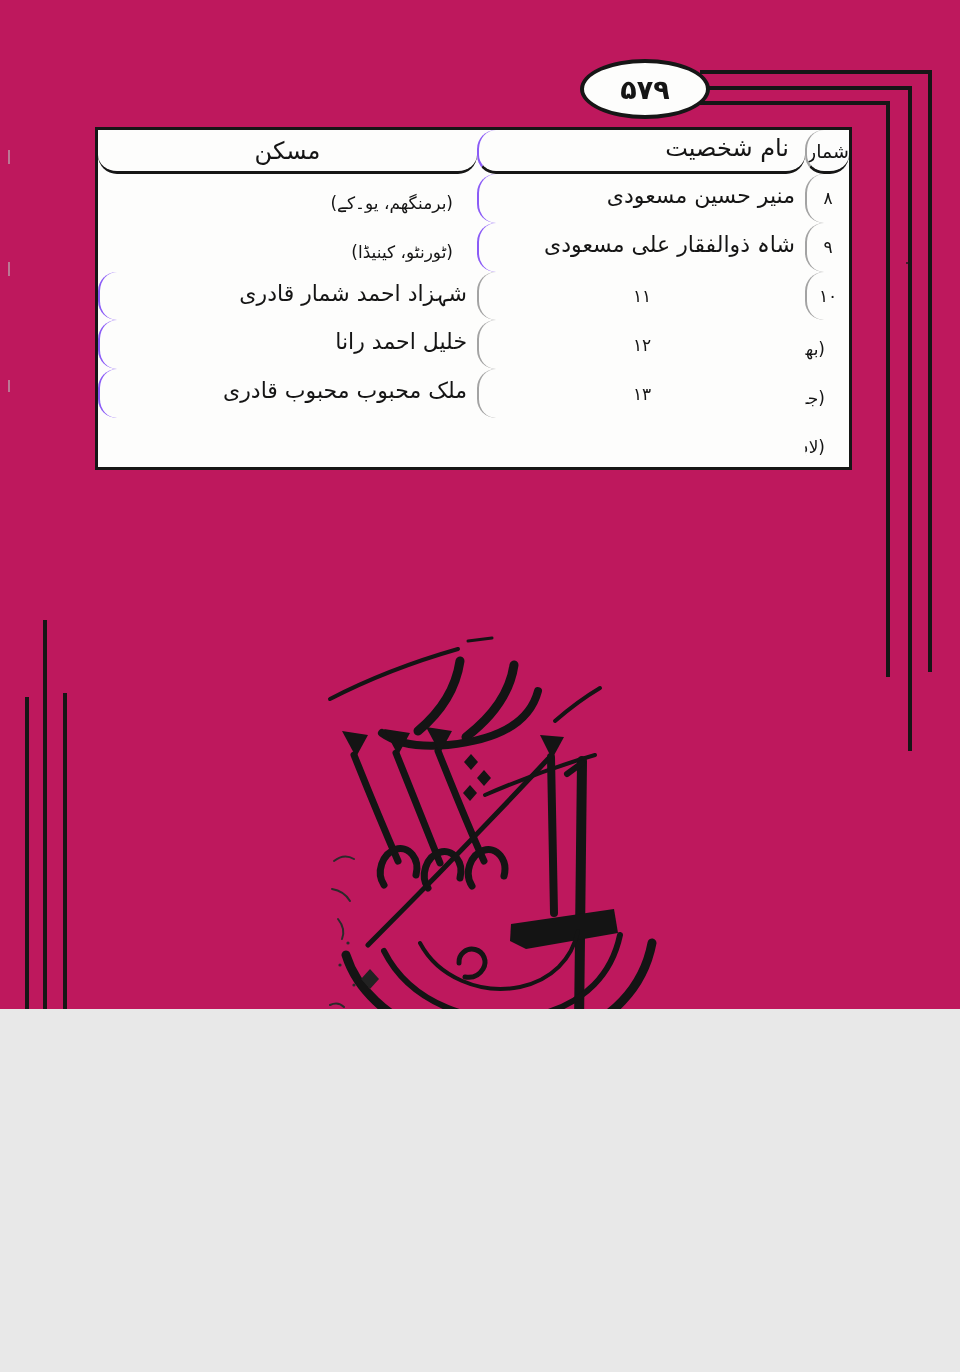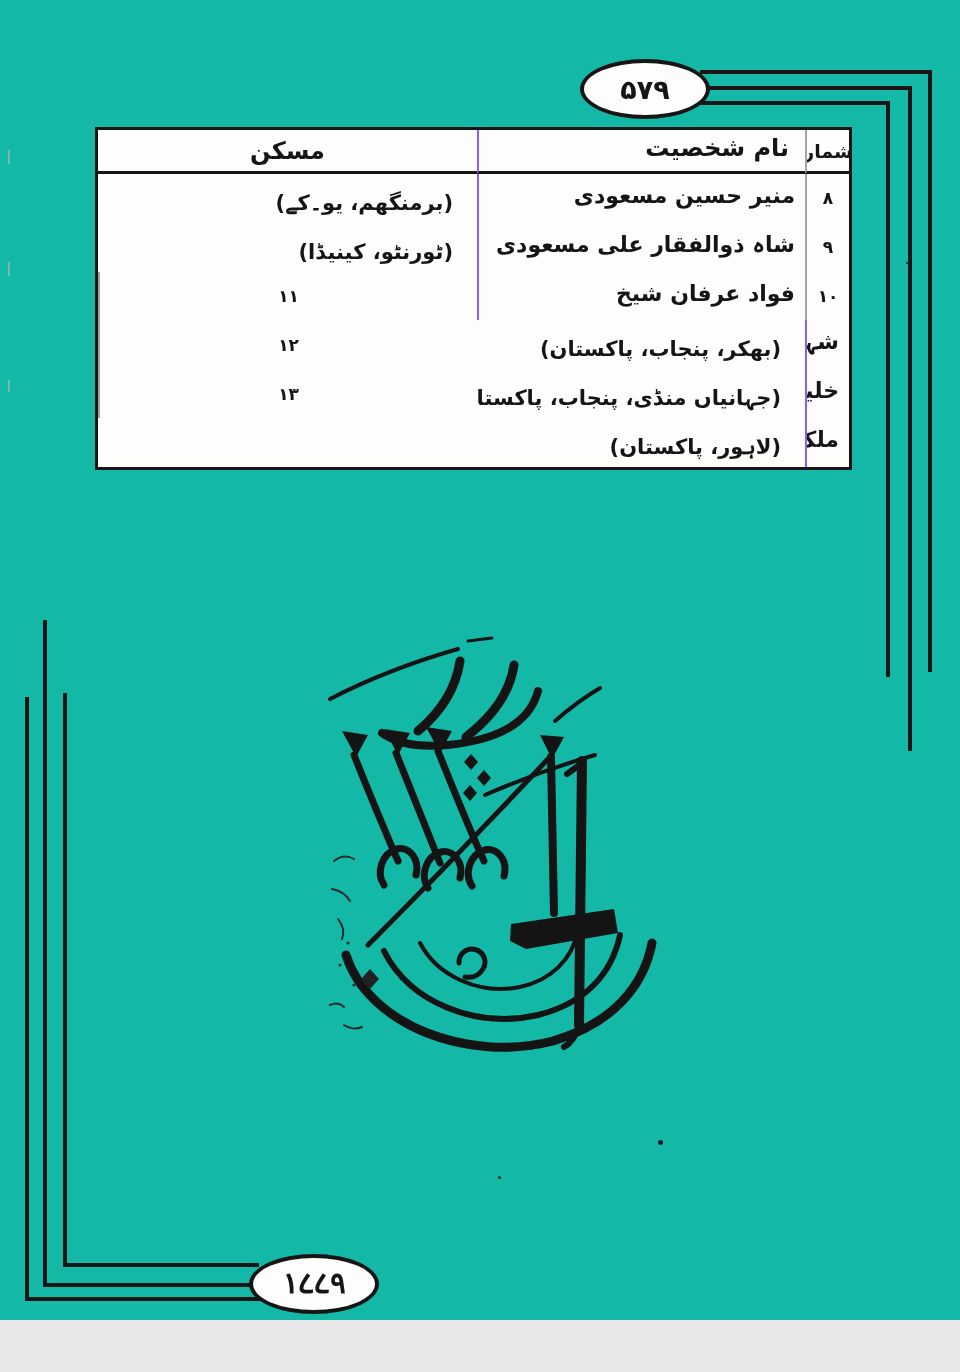--- a/index.html
+++ b/index.html
@@ -1,20 +1,20 @@
 <!DOCTYPE html>
 <html lang="ur" dir="ltr"><head>
 <meta charset="utf-8">
 <style>
   html,body{margin:0;padding:0;background:#e8e8e8;}
   .page{
     position:relative;
-    width:960px;height:1320px;
+    width:960px;height:1009px;
     margin:0 auto;
-    background:#14b8a6;
+    background:#be185d;
     overflow:hidden;
     font-family:"DejaVu Sans", sans-serif;
     color:#151515;
   }
   
   .corner{position:absolute;}
   .tr1{left:700px;top:70px;width:228px;height:598px;border-top:4px solid #161616;border-right:4px solid #161616;}
   .tr2{left:701px;top:86px;width:207px;height:661px;border-top:4px solid #161616;border-right:4px solid #161616;}
   .tr3{left:698px;top:101px;width:188px;height:572px;border-top:4px solid #161616;border-right:4px solid #161616;}
   .bl1{left:63px;top:693px;width:192px;height:570px;border-left:4px solid #161616;border-bottom:4px solid #161616;}
@@ -39,30 +39,31 @@
     border:3px solid #161616;
     box-sizing:border-box;
     display:grid;
     grid-template-columns:44px 328px 379px;
     grid-template-rows:44px repeat(6,1fr);
     direction:rtl;
     background:#fdfdfc;
   }
   .cell{
     display:flex;align-items:center;
-    font-weight:bold;
+    font-weight:normal;
     box-sizing:border-box;
     overflow:hidden;
     white-space:nowrap;
+    border-radius:19px;
   }
   .hcell{border-bottom:3px solid #161616;}
   .col-serial{border-left:2px solid #a3a3a3;justify-content:center;font-size:17px;}
   .col-name{border-left:2px solid #8b5cf6;justify-content:flex-start;padding:0 10px 6px 4px;font-size:22px;}
   .h-name{justify-content:flex-start;padding-left:0;padding-right:16px;font-size:24px;}
-  .col-res{justify-content:flex-start;padding:15px 24px 6px 4px;font-size:21px;}
+  .col-res{justify-content:flex-start;padding:15px 24px 6px 4px;font-size:17px;}
   .h-res{justify-content:center;padding:0;font-size:24px;}
   .h-serial{font-size:19px;}
   
   .callig{position:absolute;left:318px;top:633px;width:384px;height:434px;}
   
   .speck{position:absolute;background:#1c1c1c;border-radius:50%;}
   .dash{position:absolute;background:#b9b9b9;opacity:.6;}
 </style>
 </head>
 <body>
@@ -90,21 +91,20 @@
 
     <div class="cell col-serial">۸</div>
     <div class="cell col-name">منیر حسین مسعودی</div>
     <div class="cell col-res">(برمنگھم، یو۔کے)</div>
 
     <div class="cell col-serial">۹</div>
     <div class="cell col-name">شاہ ذوالفقار علی مسعودی</div>
     <div class="cell col-res">(ٹورنٹو، کینیڈا)</div>
 
     <div class="cell col-serial">۱۰</div>
-    <div class="cell col-name">فواد عرفان شیخ</div>
 
     <div class="cell col-serial">۱۱</div>
     <div class="cell col-name">شہزاد احمد شمار قادری</div>
     <div class="cell col-res">(بھکر، پنجاب، پاکستان)</div>
 
     <div class="cell col-serial">۱۲</div>
     <div class="cell col-name">خلیل احمد رانا</div>
     <div class="cell col-res">(جہانیاں منڈی، پنجاب، پاکستان)</div>
 
     <div class="cell col-serial">۱۳</div>

